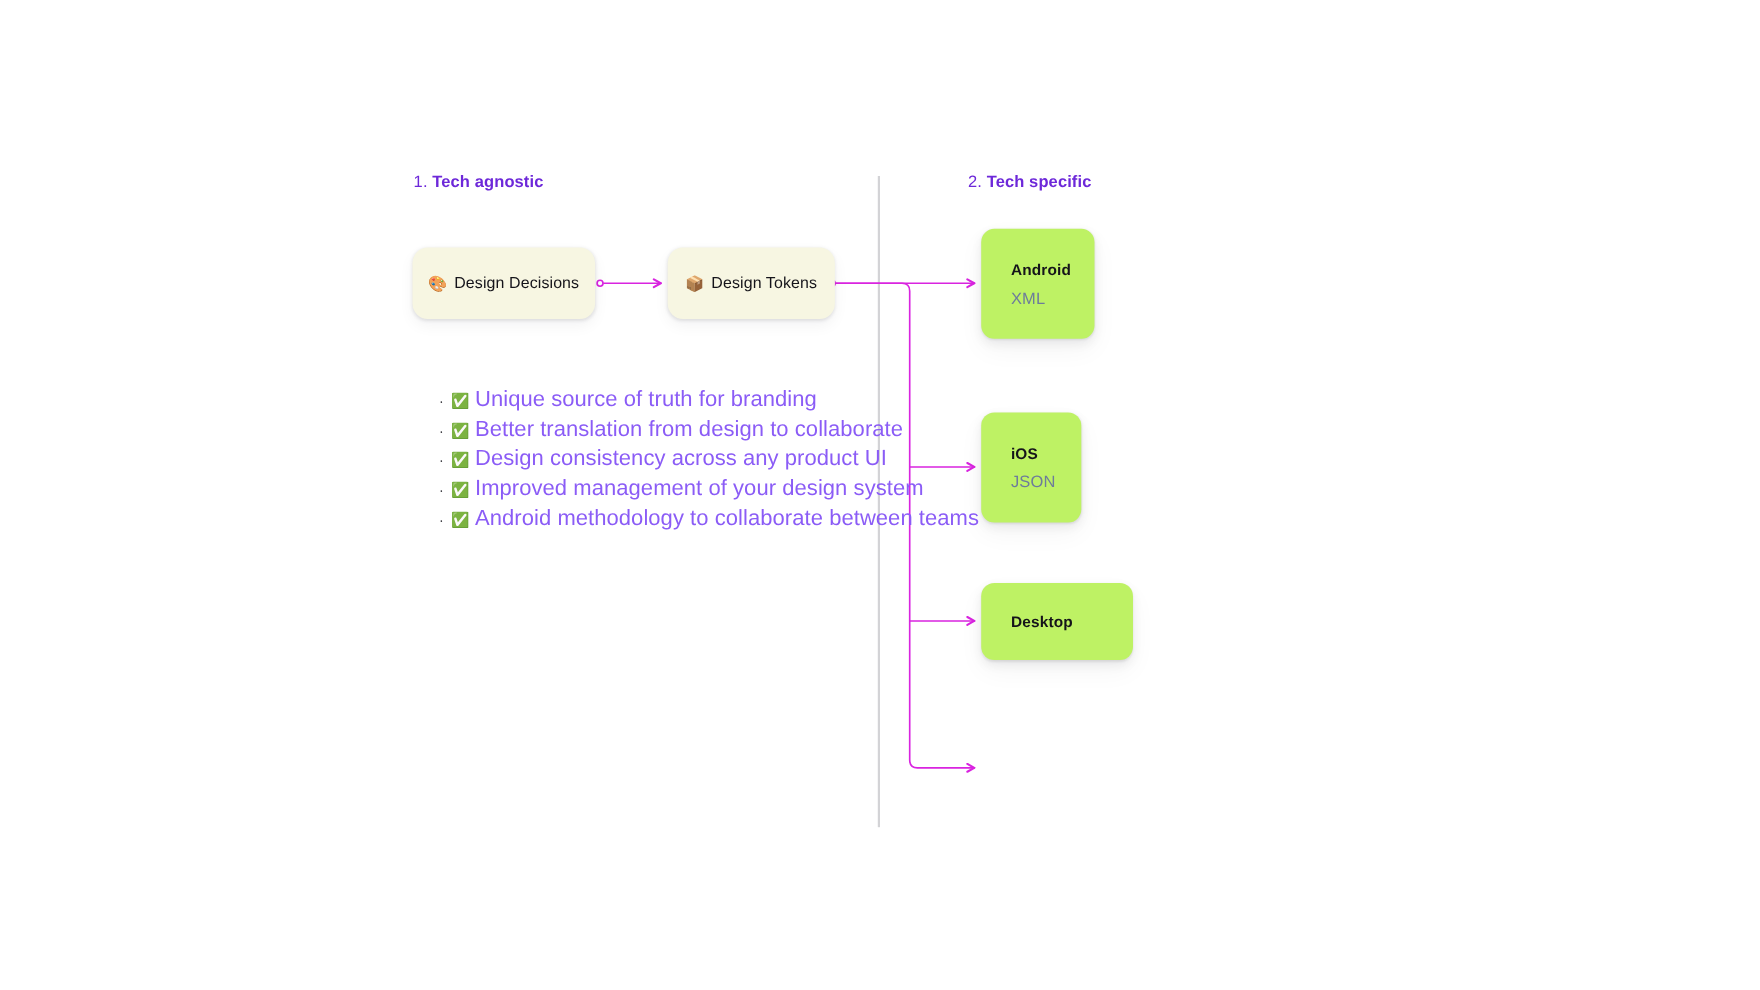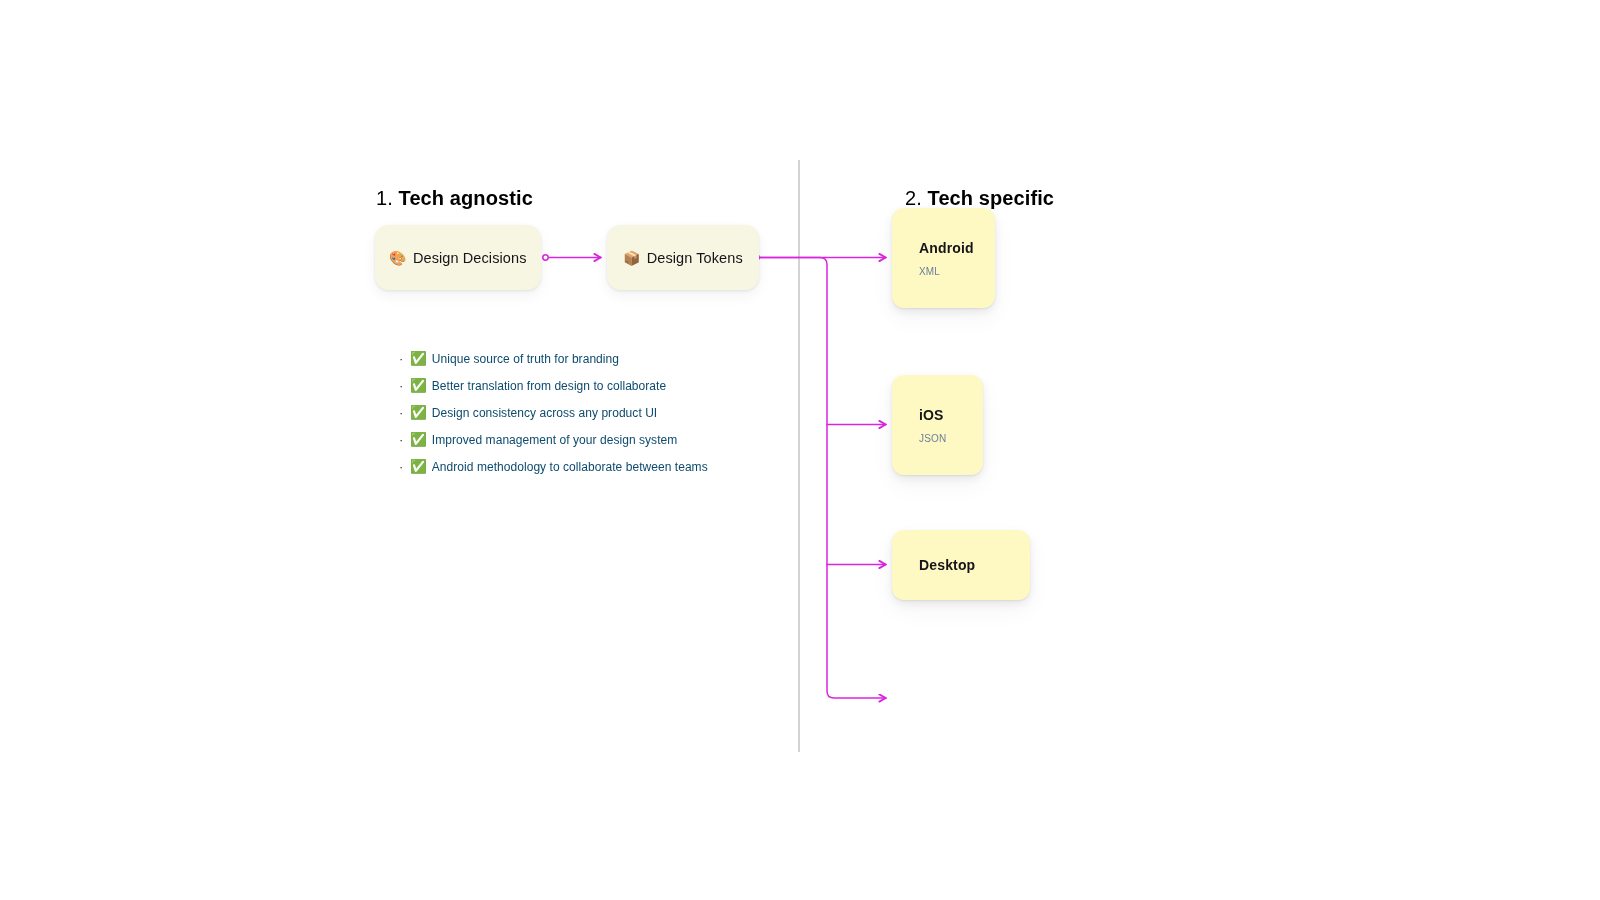--- a/index.html
+++ b/index.html
@@ -29,31 +29,30 @@
     left: 0; top: 0;
     width: 1600px;
     height: 900px;
     pointer-events: none;
     z-index: 1;
   }
 
   
   .col-header {
     position: absolute;
-    font-size: 20px;
-    color: #000000;
+    font-size: 15px;
+    color: #6d28d9;
     letter-spacing: .1px;
     white-space: nowrap;
-    margin-top: 30px;
   }
   .col-header .num { font-weight: 400; }
   .col-header .ttl { font-weight: 700; }
 
   #header-left  { left: 376px; top: 157px; }
-  #header-right { left: 905px; top: 157px; }
+  #header-right { left: 880px; top: 157px; }
 
   
   #divider {
     position: absolute;
     left: 798px;
     top: 160px;
     width: 1.5px;
     height: 592px;
     background: #d3d3d6;
     z-index: 0;
@@ -83,40 +82,40 @@
     line-height: 1;
   }
 
   #node-design-decisions { left: 375px; top: 225px; width: 166px; height: 65px; }
   #node-design-tokens    { left: 607px; top: 225px; width: 152px; height: 65px; }
 
   
   .plat-card {
     position: absolute;
     z-index: 2;
-    background: #fef9c3;
+    background: #bef264;
     border-radius: 12px;
     box-shadow: 0 1px 2px rgba(22,22,28,.085),
                 0 4px 10px rgba(22,22,28,.065),
                 0 10px 24px rgba(22,22,28,.045);
     box-sizing: border-box;
     padding: 0 0 0 27px;
     display: flex;
     flex-direction: column;
     justify-content: center;
   }
   .plat-title {
     font-size: 14px;
     font-weight: 700;
     color: #15141a;
     letter-spacing: .15px;
     white-space: nowrap;
   }
   .plat-sub {
-    font-size: 10px;
+    font-size: 15px;
     font-weight: 400;
     color: #6d7c9b;
     letter-spacing: .15px;
     white-space: nowrap;
     margin-top: 10px;
   }
   .plat-card.no-sub .plat-title { margin: 0; }
 
   #card-android { left: 892px; top: 208px; width: 103px; height: 100px; }
   #card-ios     { left: 892px; top: 375px; width: 91px;  height: 100px; }
@@ -142,23 +141,23 @@
     line-height: 1;
     flex: none;
   }
   .benefit-check {
     font-size: 13.5px;
     line-height: 1;
     margin-right: 5px;
     flex: none;
   }
   .benefit-text {
-    font-size: 12px;
+    font-size: 20px;
     font-weight: 400;
-    color: #0c4a6e;
+    color: #8b5cf6;
     letter-spacing: .05px;
     white-space: nowrap;
   }
 </style>
 </head>
 <body>
 
 <div id="canvas">
 
   <div id="divider"></div>

